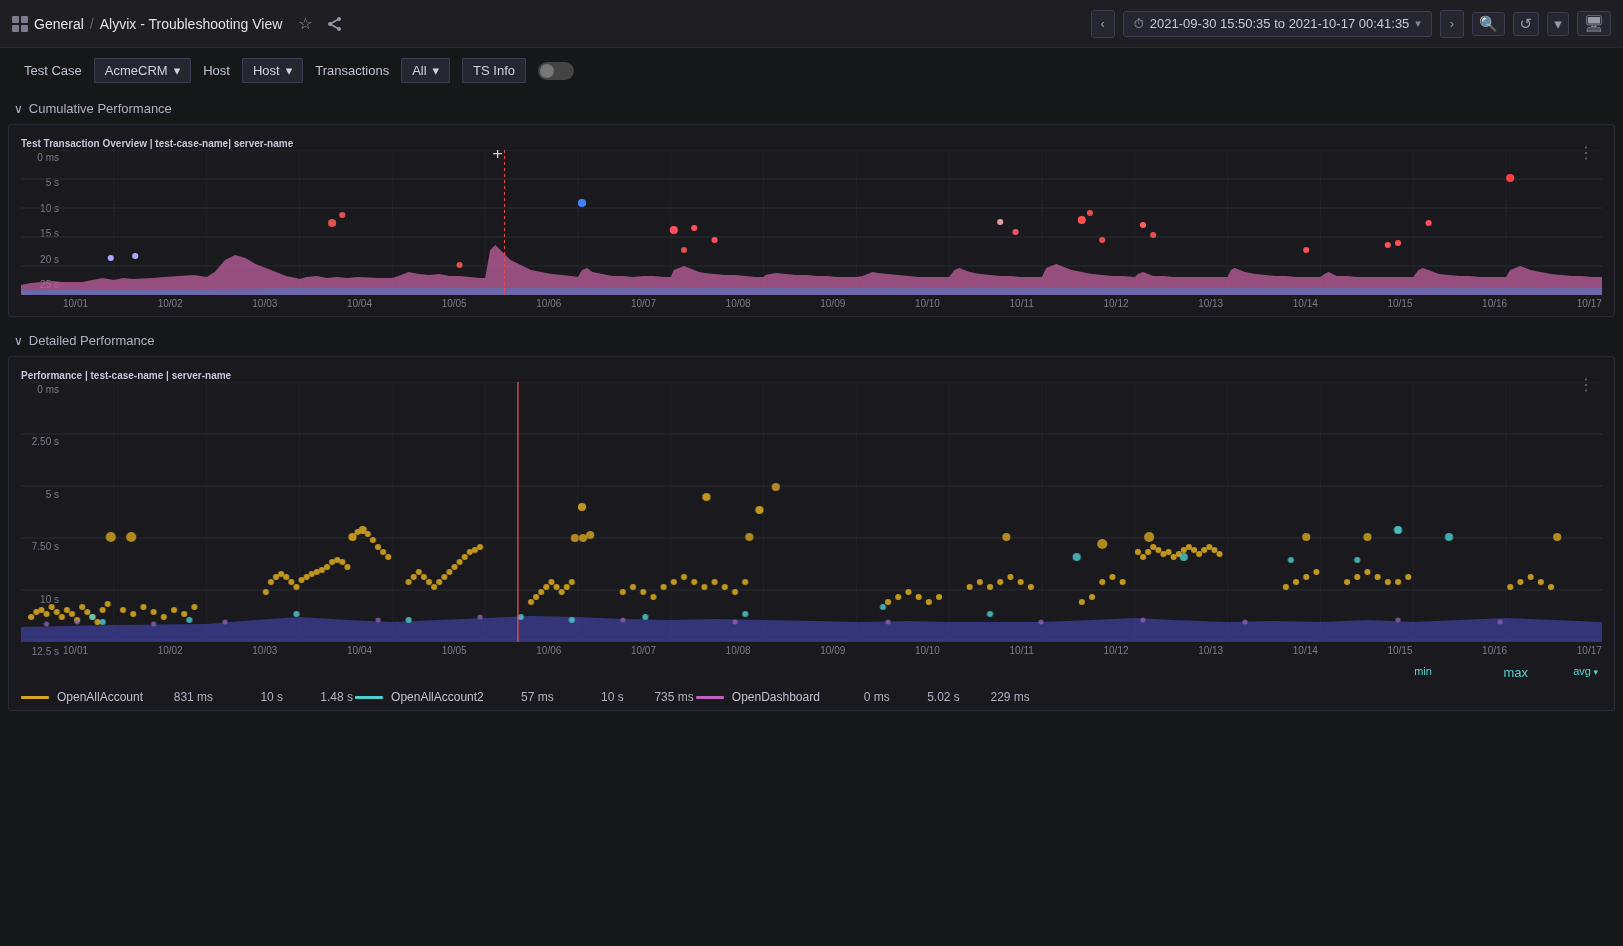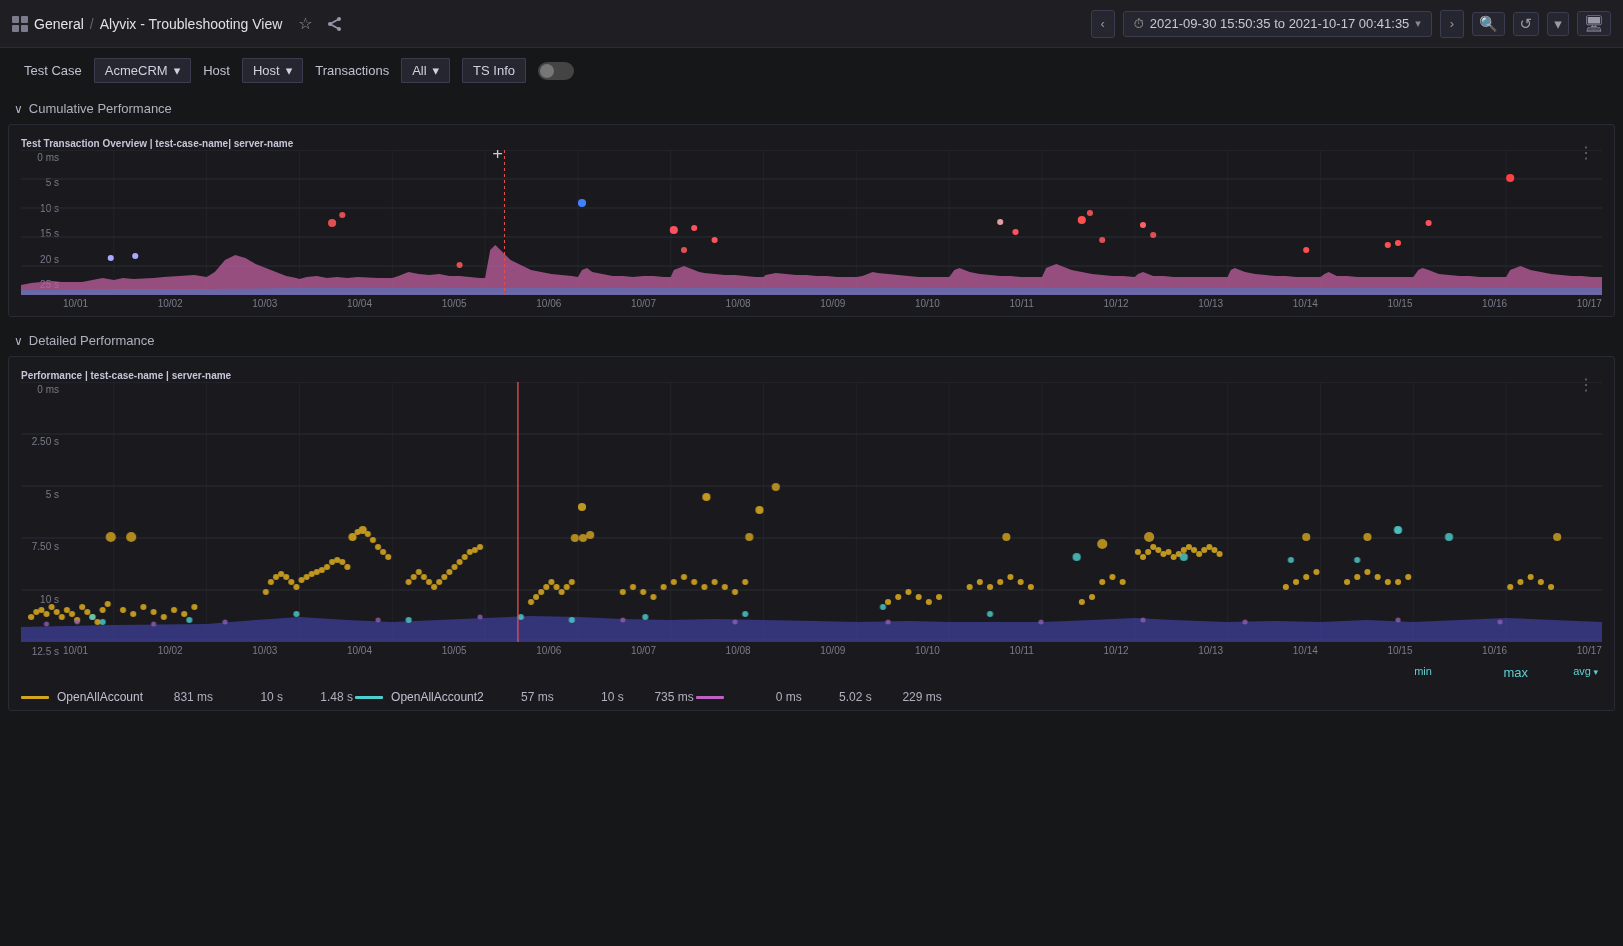--- a/index.html
+++ b/index.html
@@ -740,20 +740,21 @@
       <span class="legend-name">OpenAllAccount2</span>
       <div class="legend-stats">
         <span class="stat-cell">57 ms</span>
         <span class="stat-cell">10 s</span>
         <span class="stat-cell">735 ms</span>
       </div>
     </div>
 
     <div class="legend-row">
       <div class="legend-line" style="background:#c060c0;"></div>
+      <span class="legend-name">OpenDashboard</span>
       <div class="legend-stats">
         <span class="stat-cell">0 ms</span>
         <span class="stat-cell">5.02 s</span>
         <span class="stat-cell">229 ms</span>
       </div>
     </div>
   </div>
 </div>
 
 </body></html>

